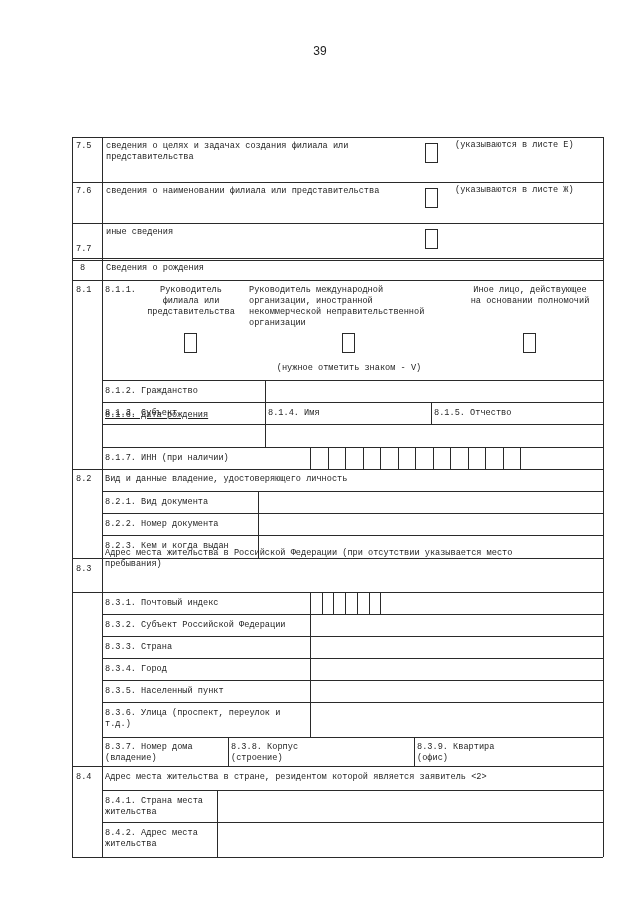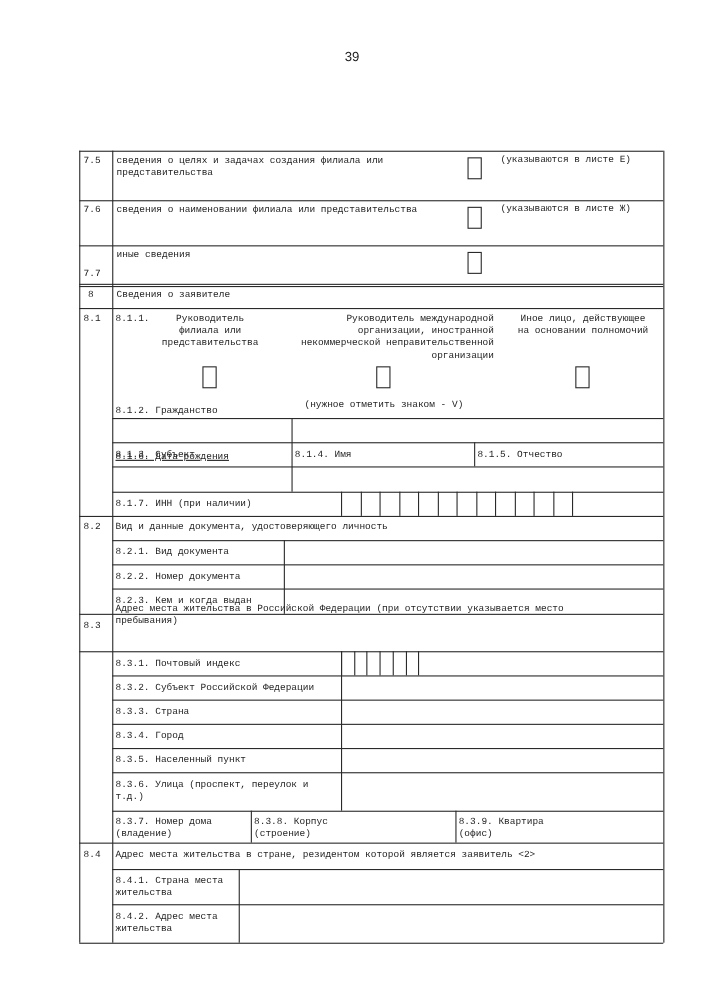--- a/index.html
+++ b/index.html
@@ -34,39 +34,39 @@
     <div class="t" style="left: 106px; top: 186px;">сведения о наименовании филиала или представительства</div>
     <div class="chk" style="left: 425px; top: 188px;"></div>
     <div class="t" style="left: 455px; top: 185px;">(указываются в листе Ж)</div>
     <div class="hl" style="top: 223px; left: 72px; width: 531px;"></div>
     <div class="num" style="left: 76px; top: 244px;">7.7</div>
     <div class="t" style="left: 106px; top: 227px;">иные сведения</div>
     <div class="chk" style="left: 425px; top: 229px;"></div>
     <div class="hl" style="top: 258px; left: 72px; width: 531px;"></div>
     <div class="hl" style="top: 260px; left: 72px; width: 531px;"></div>
     <div class="num" style="left: 80px; top: 263px;">8</div>
-    <div class="t" style="left: 106px; top: 263px;">Сведения о заявителе</div>
+    <div class="t" style="left: 106px; top: 263px;">Сведения о рождения</div>
     <div class="hl" style="top: 280px; left: 72px; width: 531px;"></div>
     <div class="num" style="left: 76px; top: 285px;">8.1</div>
     <div class="t" style="left: 105px; top: 285px;">8.1.1.</div>
     <div class="t" style="left: 91px; top: 285px; width: 200px; text-align: center;">Руководитель
 филиала или
 представительства</div>
     <div class="chk" style="left: 184px; top: 333px;"></div>
-    <div class="t" style="left: 249px; top: 285px; width: 200px; text-align: right;">Руководитель международной
+    <div class="t" style="left: 249px; top: 285px; width: 200px; text-align: left;">Руководитель международной
 организации, иностранной
 некоммерческой неправительственной
 организации</div>
     <div class="chk" style="left: 342px; top: 333px;"></div>
     <div class="t" style="left: 430px; top: 285px; width: 200px; text-align: center;">Иное лицо, действующее
 на основании полномочий</div>
     <div class="chk" style="left: 523px; top: 333px;"></div>
     <div class="t" style="left: 249px; top: 363px; width: 200px; text-align: center;">(нужное отметить знаком - V)</div>
     <div class="hl" style="top: 380px; left: 102px; width: 501px;"></div>
-    <div class="t" style="left: 105px; top: 368px;">8.1.2. Гражданство</div>
+    <div class="t" style="left: 105px; top: 386px;">8.1.2. Гражданство</div>
     <div class="vl" style="left: 265px; top: 380px; height: 67px;"></div>
     <div class="abs" style="left: 265px; top: 380px; width: 338px; height: 22px;"></div>
     <div class="hl" style="top: 402px; left: 102px; width: 501px;"></div>
     <div class="t" style="left: 105px; top: 408px;">8.1.3. Субъект</div>
     <div class="t" style="left: 268px; top: 408px;">8.1.4. Имя</div>
     <div class="vl" style="left: 431px; top: 402px; height: 22px;"></div>
     <div class="t" style="left: 434px; top: 408px; text-align: center;">8.1.5. Отчество</div>
     <div class="abs" style="left: 265px; top: 402px; width: 166px; height: 22px;"></div>
     <div class="abs" style="left: 431px; top: 402px; width: 172px; height: 22px;"></div>
     <div class="hl" style="top: 424px; left: 102px; width: 501px;"></div>
@@ -94,21 +94,21 @@
     <div class="abs" style="left: 380px; top: 447px; width: 17.5px; height: 22px;"></div>
     <div class="abs" style="left: 397.5px; top: 447px; width: 17.5px; height: 22px;"></div>
     <div class="abs" style="left: 415px; top: 447px; width: 17.5px; height: 22px;"></div>
     <div class="abs" style="left: 432.5px; top: 447px; width: 17.5px; height: 22px;"></div>
     <div class="abs" style="left: 450px; top: 447px; width: 17.5px; height: 22px;"></div>
     <div class="abs" style="left: 467.5px; top: 447px; width: 17.5px; height: 22px;"></div>
     <div class="abs" style="left: 485px; top: 447px; width: 17.5px; height: 22px;"></div>
     <div class="abs" style="left: 502.5px; top: 447px; width: 17.5px; height: 22px;"></div>
     <div class="hl" style="top: 469px; left: 72px; width: 531px;"></div>
     <div class="num" style="left: 76px; top: 474px;">8.2</div>
-    <div class="t" style="left: 105px; top: 474px;">Вид и данные документа, удостоверяющего личность</div>
+    <div class="t" style="left: 105px; top: 474px;">Вид и данные владение, удостоверяющего личность</div>
     <div class="hl" style="top: 491px; left: 102px; width: 501px;"></div>
     <div class="vl" style="left: 258px; top: 491px; height: 67px;"></div>
     <div class="t" style="left: 105px; top: 497px;">8.2.1. Вид документа</div>
     <div class="abs" style="left: 258px; top: 491px; width: 345px; height: 22px;"></div>
     <div class="hl" style="top: 513px; left: 102px; width: 501px;"></div>
     <div class="t" style="left: 105px; top: 519px;">8.2.2. Номер документа</div>
     <div class="abs" style="left: 258px; top: 513px; width: 345px; height: 22px;"></div>
     <div class="hl" style="top: 535px; left: 102px; width: 501px;"></div>
     <div class="t" style="left: 105px; top: 541px;">8.2.3. Кем и когда выдан</div>
     <div class="abs" style="left: 258px; top: 535px; width: 345px; height: 23px;"></div>

